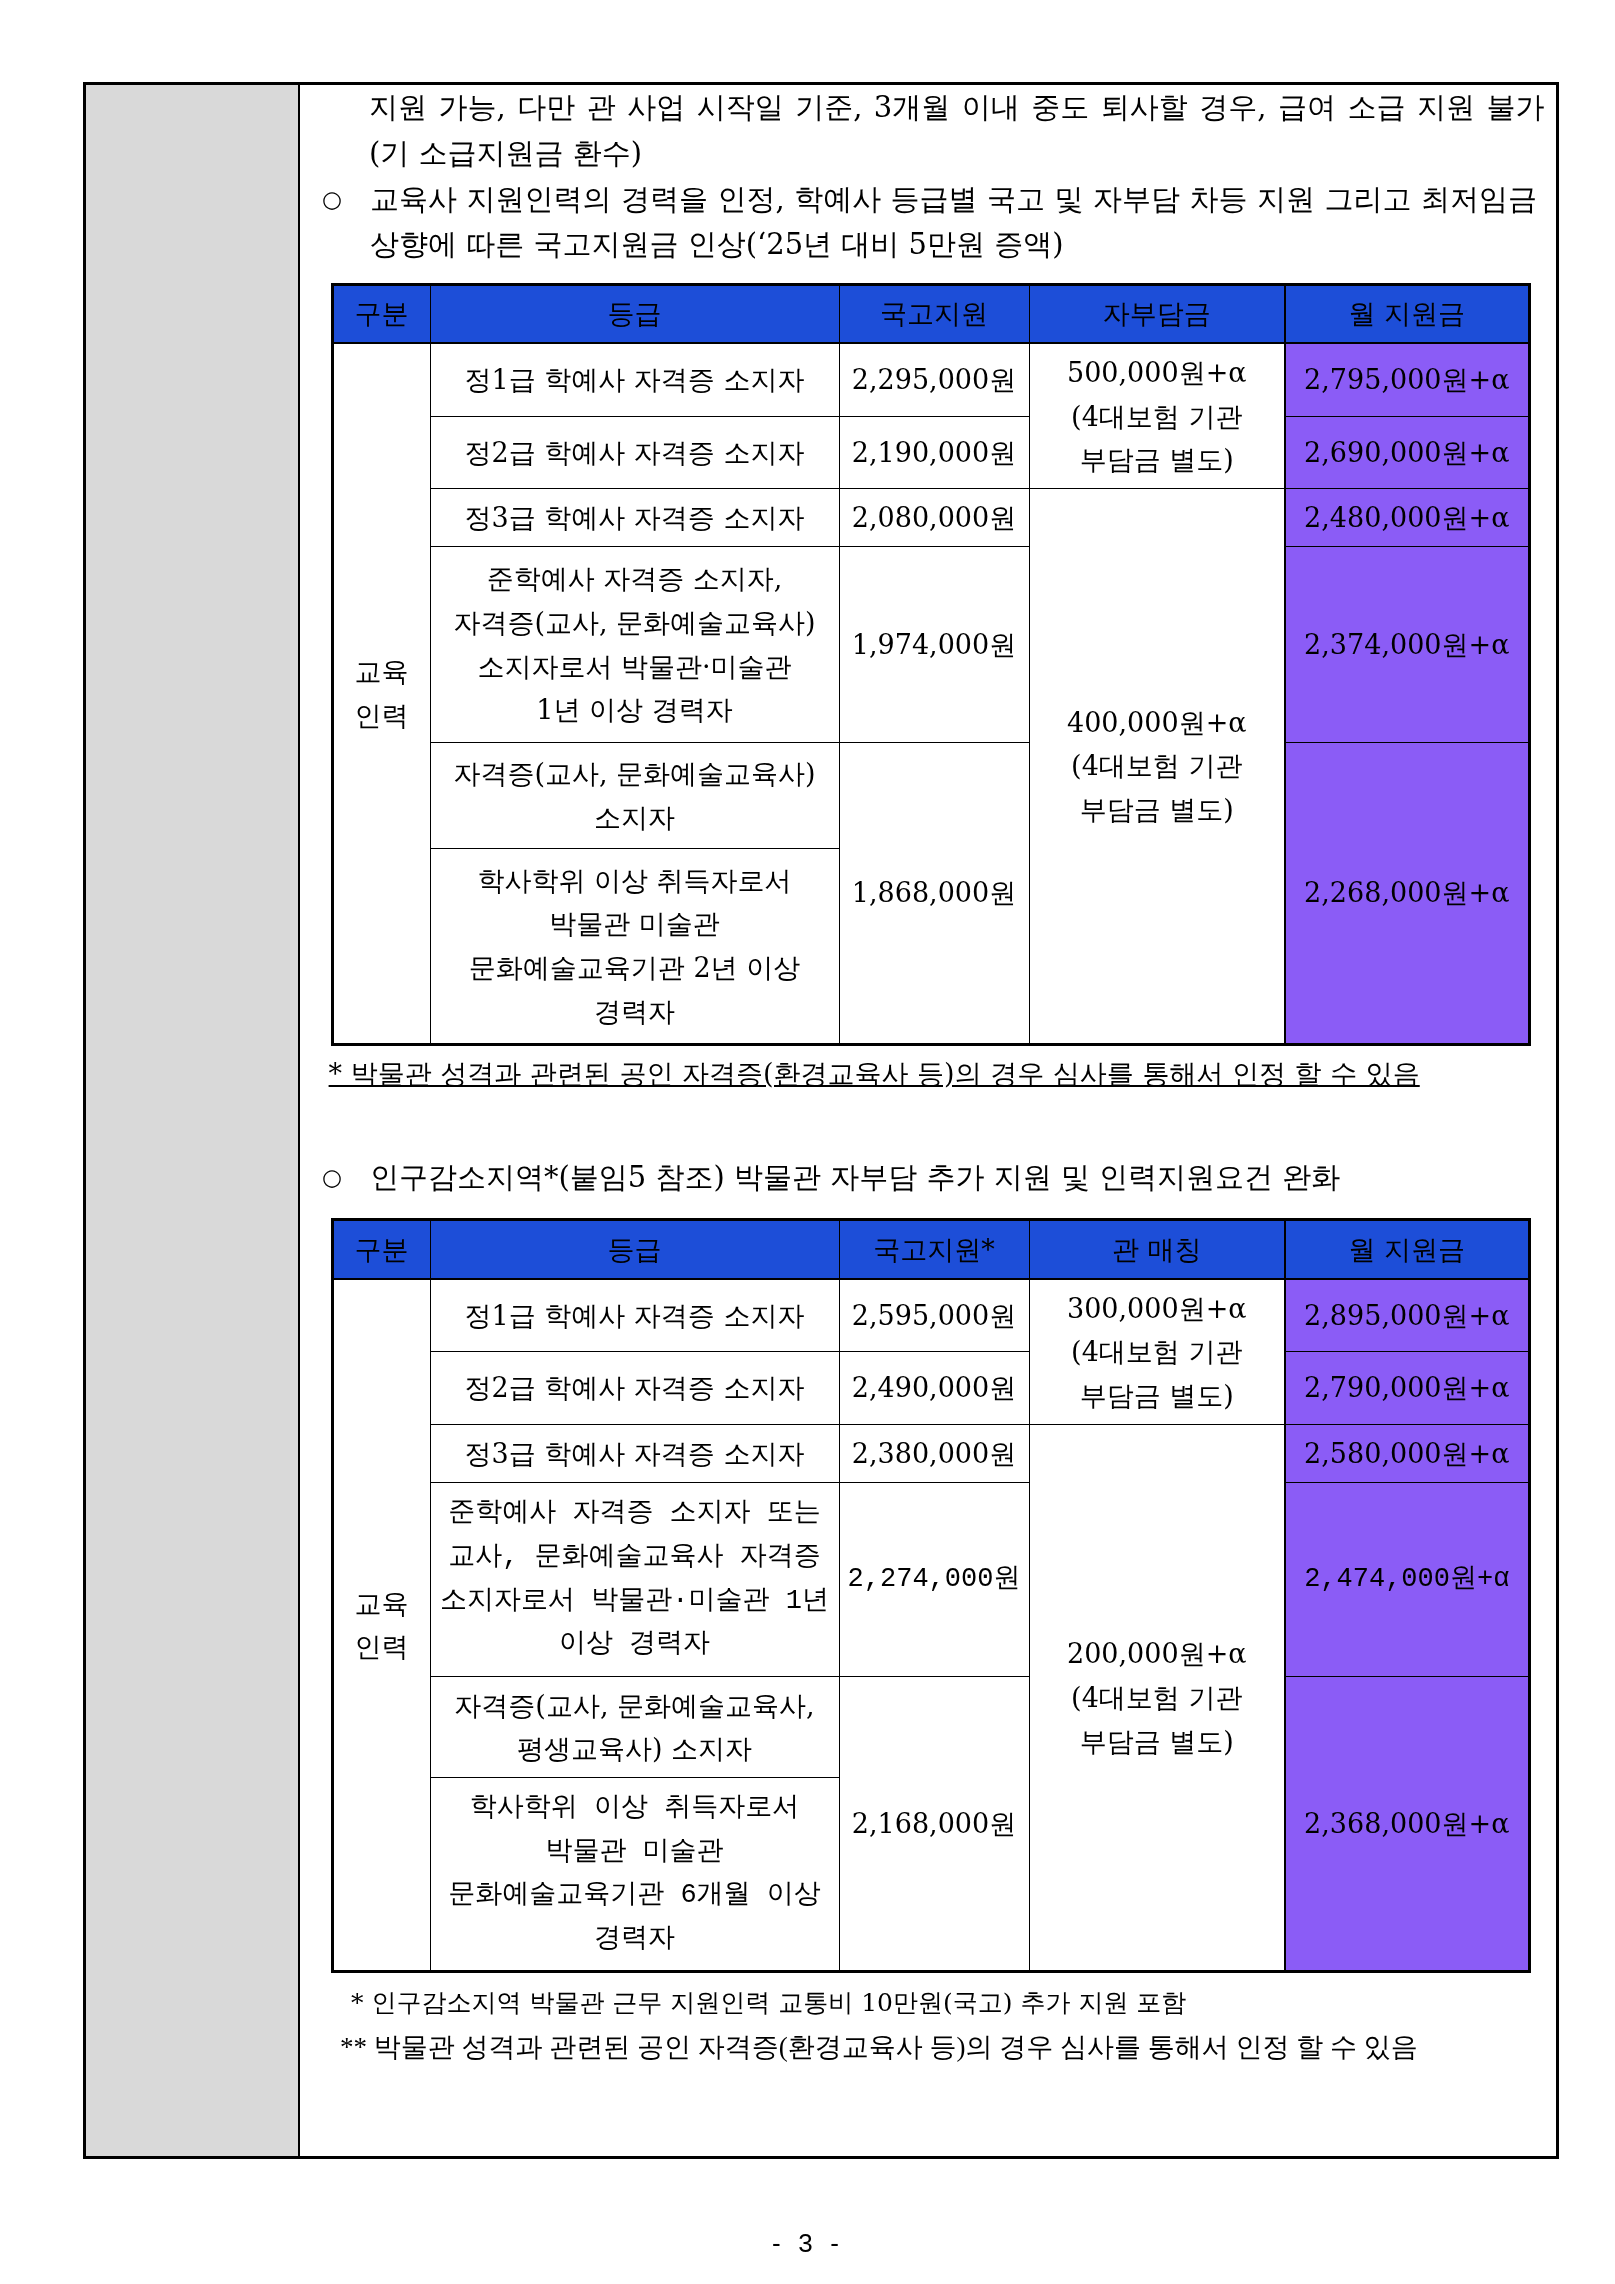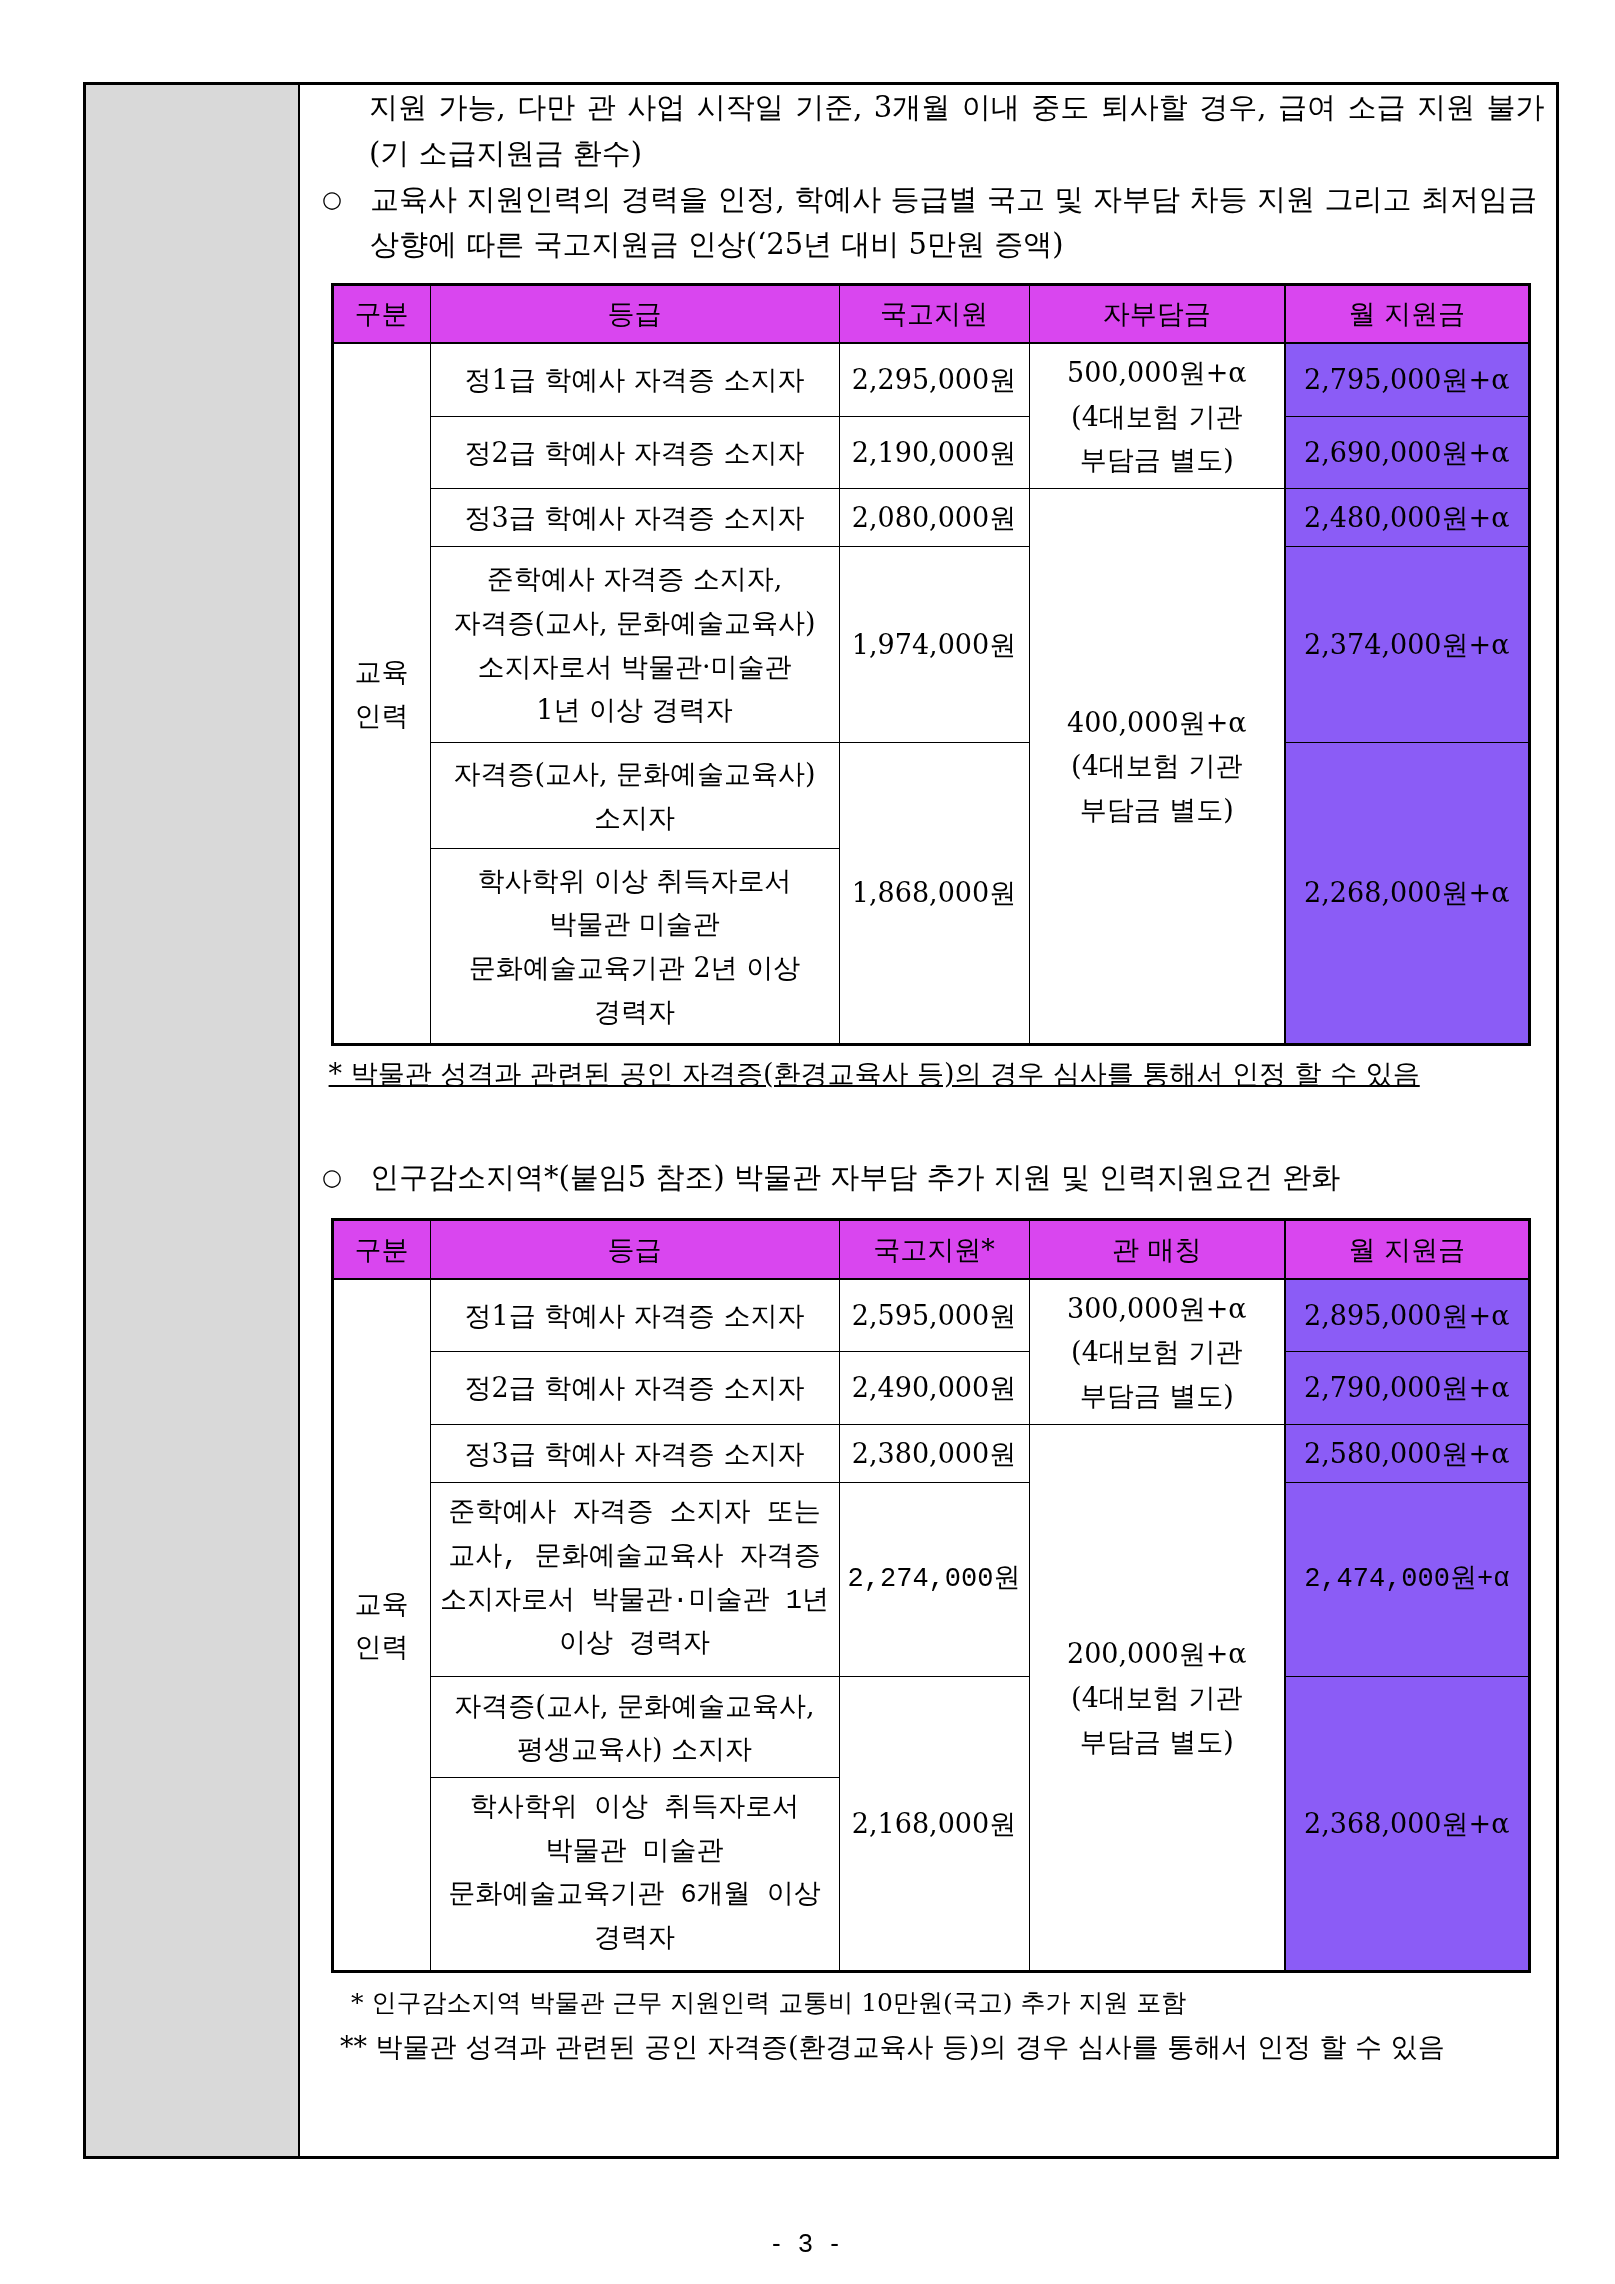--- a/index.html
+++ b/index.html
@@ -22,37 +22,37 @@
   .bullet-para{margin-left:13px;padding-left:48px;text-indent:-48px;margin-right:10px;}
   .blt{display:inline-block;width:48px;text-indent:0;font-size:23px;vertical-align:2px;}
   .note-line{font-size:27px;line-height:1.5;margin:7.8px 0 0 19.6px;text-align:justify;text-decoration:underline;}
   .sec2{margin-top:60px;}
   .blue-note{
     font-size:29px;line-height:1.45;margin:6.5px 0 0 43px;
     color:#0000ee;text-decoration:underline;text-underline-offset:6.5px;
     text-decoration-color:#555;
   }
   .note-sm{font-size:25px;line-height:1.5;margin:10.4px 0 0 42px;}
-  .note-sm2{font-size:27px;line-height:1.5;margin:5.2px 0 0 31px;text-align:justify;margin-right:0;}
+  .note-sm2{font-size:27px;line-height:1.5;margin:5.2px 0 0 31px;text-align:justify;margin-right:0;font-family:Liberation Serif, serif;}
   table.t{
     border-collapse:collapse;table-layout:fixed;width:1198px;margin:14.3px 0 0 21.5px;
     font-size:27px;text-align:center;border:3.3px solid #000;
   }
   table.t2{margin-top:18px;}
   .t col.c-cat{width:98px;}
   .t col.c-grade{width:409px;}
   .t col.c-nat{width:190px;}
   .t col.c-self{width:256px;}
   .t col.c-mon{width:244px;}
   .t th,.t td{
     border:1.3px solid #000;padding:6.5px 5.2px;vertical-align:middle;
     white-space:pre-line;line-height:1.62;box-sizing:border-box;font-weight:normal;
   }
   .t thead th{
-    background:#d946ef;height:56px;border-bottom:2px solid #000;white-space:nowrap;
+    background:#1d4ed8;height:56px;border-bottom:2px solid #000;white-space:nowrap;
   }
   .t td.mon{background:#8b5cf6;}
   .t td.mon,.t th.mon{border-left:2px solid #000;}
   .t tr.r-s{height:68px;}
   .t tr.r-xs{height:57px;}
   .t tr.r-l{height:196px;text-align:center;}
   .t tr.r-m{height:106px;}
   .t2 tr.r-s{height:64px;}
   .t2 tr.r-xs{height:53px;}
   .t2 tr.r-l{height:194px;font-family:Liberation Mono, monospace;}

